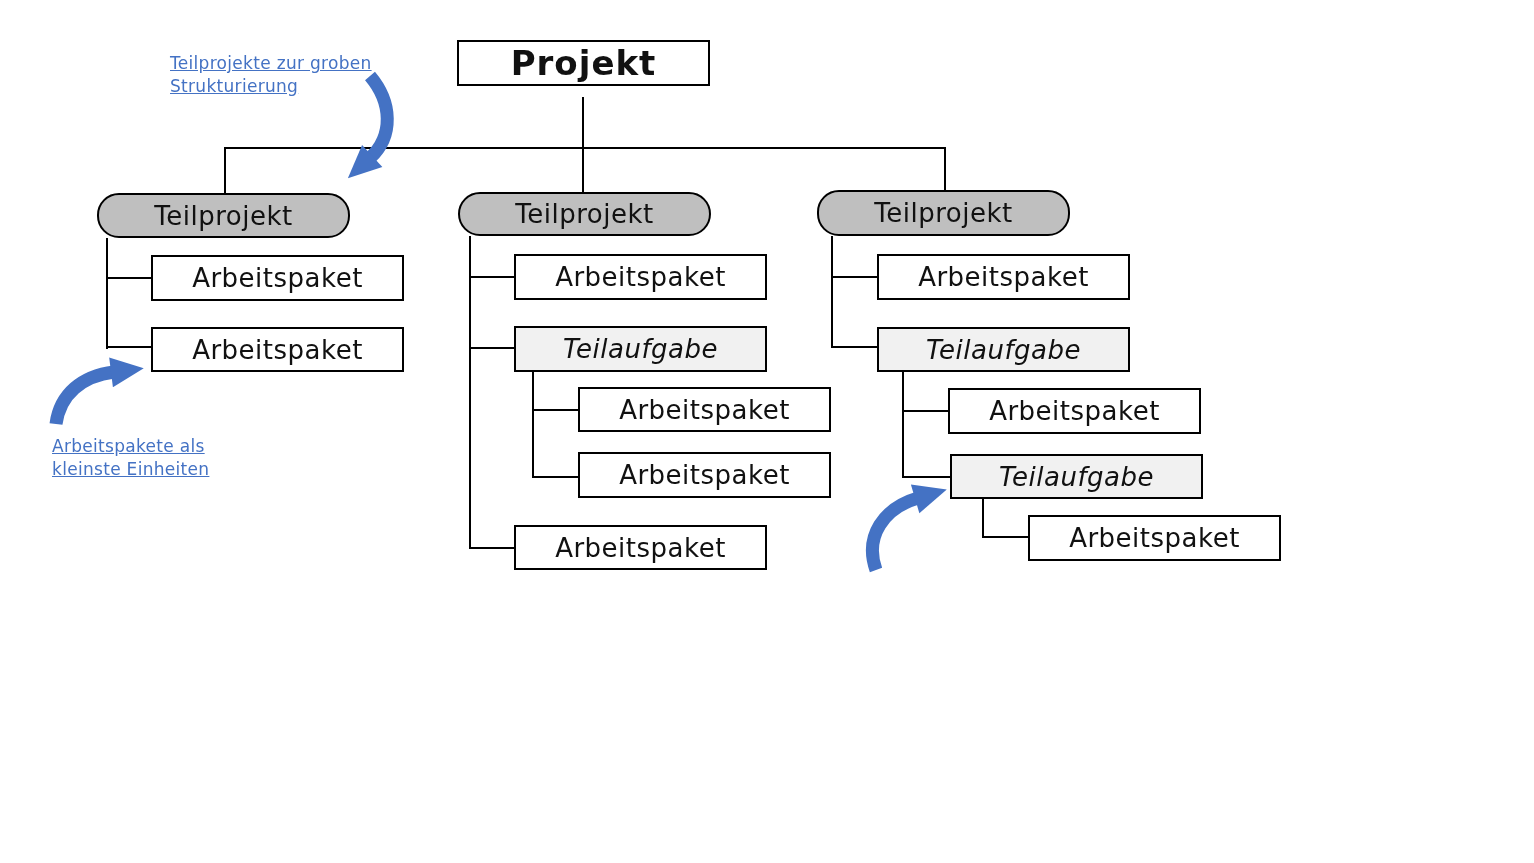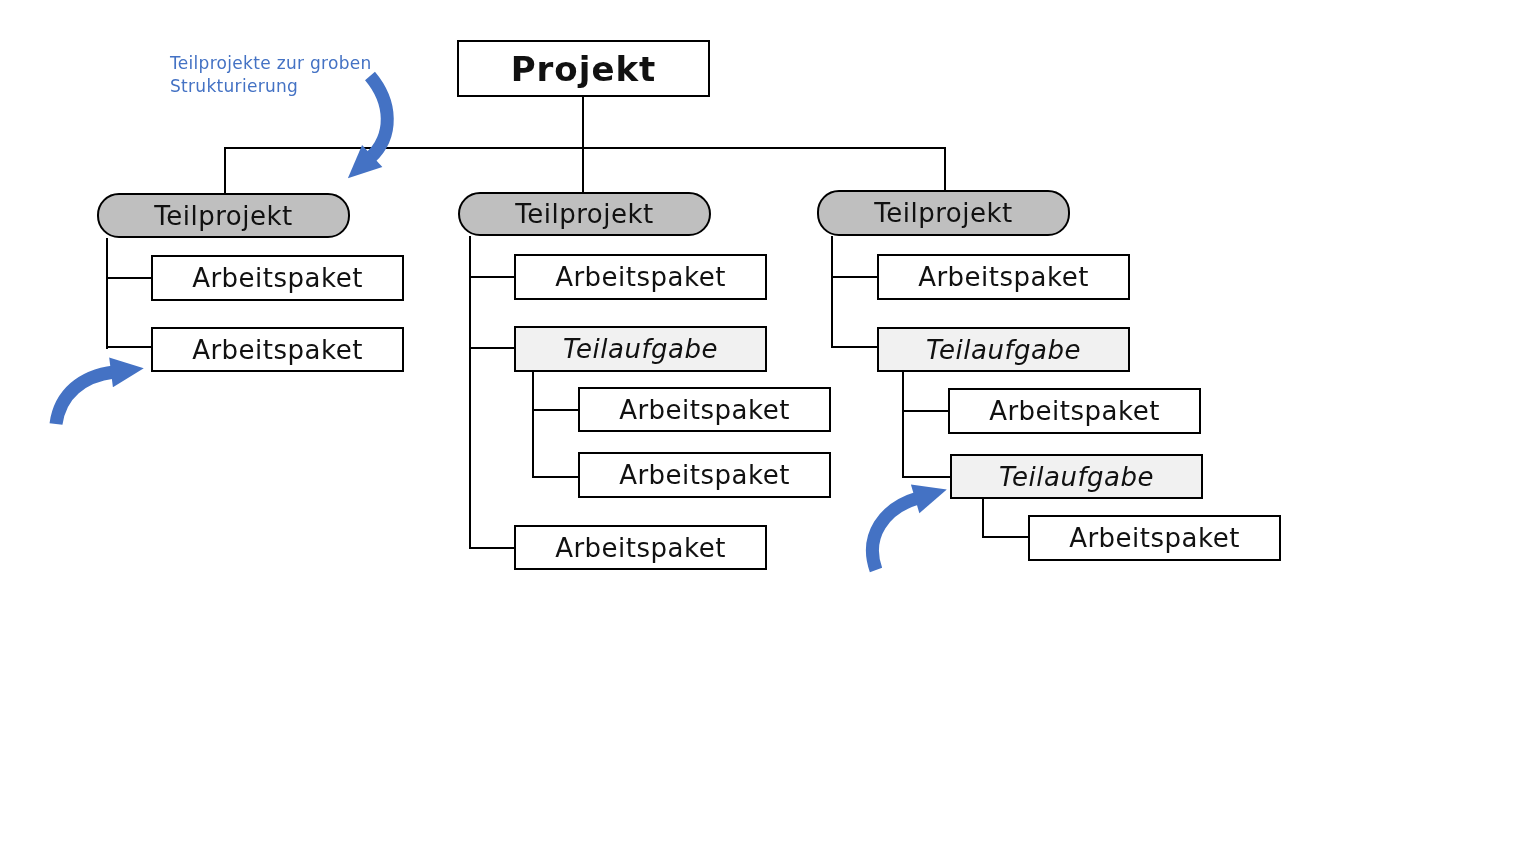--- a/index.html
+++ b/index.html
@@ -40,20 +40,21 @@
   .box.root { font-size: 34px; font-weight: bold; letter-spacing: 1px; }
   .box.tp   { background: var(--tp-fill); border-radius: 22px; }
   .box.ta   { background: var(--ta-fill); font-style: italic; }
   .ann {
     position: absolute;
     color: var(--blue);
     font-size: 17px;
     line-height: 1.35;
     white-space: pre-line;
     letter-spacing: 0.3px;
+    text-decoration: underline;
   }
   .arrow { position: absolute; overflow: visible; }
   .arrow .shaft { fill: none; stroke: var(--arrow); stroke-width: 13; }
   .arrow .head  { fill: var(--arrow); }
 </style>
 </head>
 <body>
 
 <div class="canvas">
 
@@ -77,21 +78,21 @@
 
   <div class="line v" style="left:831px;top:236px;height:112px"></div>
   <div class="line h" style="left:831px;top:276px;width:47px"></div>
   <div class="line h" style="left:831px;top:346px;width:47px"></div>
   <div class="line v" style="left:902px;top:372px;height:106px"></div>
   <div class="line h" style="left:902px;top:410px;width:47px"></div>
   <div class="line h" style="left:902px;top:476px;width:49px"></div>
   <div class="line v" style="left:982px;top:499px;height:39px"></div>
   <div class="line h" style="left:982px;top:536px;width:47px"></div>
 
-  <div class="box root" style="left:457px;top:40px;height:57px">
+  <div class="box root" style="left:457px;top:40px;height:46px">
     <span>Projekt</span>
   </div>
 
   <div class="box tp" style="left:97px;top:193px;height:45px">
     <span>Teilprojekt</span>
   </div>
   <div class="box" style="left:151px;top:255px">
     <span>Arbeitspaket</span>
   </div>
   <div class="box" style="left:151px;top:327px;height:45px">
@@ -131,20 +132,22 @@
   </div>
   <div class="box ta" style="left:950px;top:454px;height:45px">
     <span>Teilaufgabe</span>
   </div>
   <div class="box" style="left:1028px;top:515px">
     <span>Arbeitspaket</span>
   </div>
 
   <div class="ann" style="left:170px;top:52px">Teilprojekte zur groben
 Strukturierung</div>
+  <div class="ann" style="left:52px;top:435px">Arbeitspakete als
+kleinste Einheiten</div>
 
   <svg class="arrow" style="left:330px;top:72px" width="76" height="112">
     <defs>
       <marker id="ah1" markerUnits="userSpaceOnUse" markerWidth="36" markerHeight="32" refX="4" refY="16" orient="auto">
         <path class="head" d="M1,1 L34,16 L1,31 Z"></path>
       </marker>
     </defs>
     <path class="shaft" d="M40,4 C62,30 64,64 40,86" marker-end="url(#ah1)"></path>
   </svg>
 

